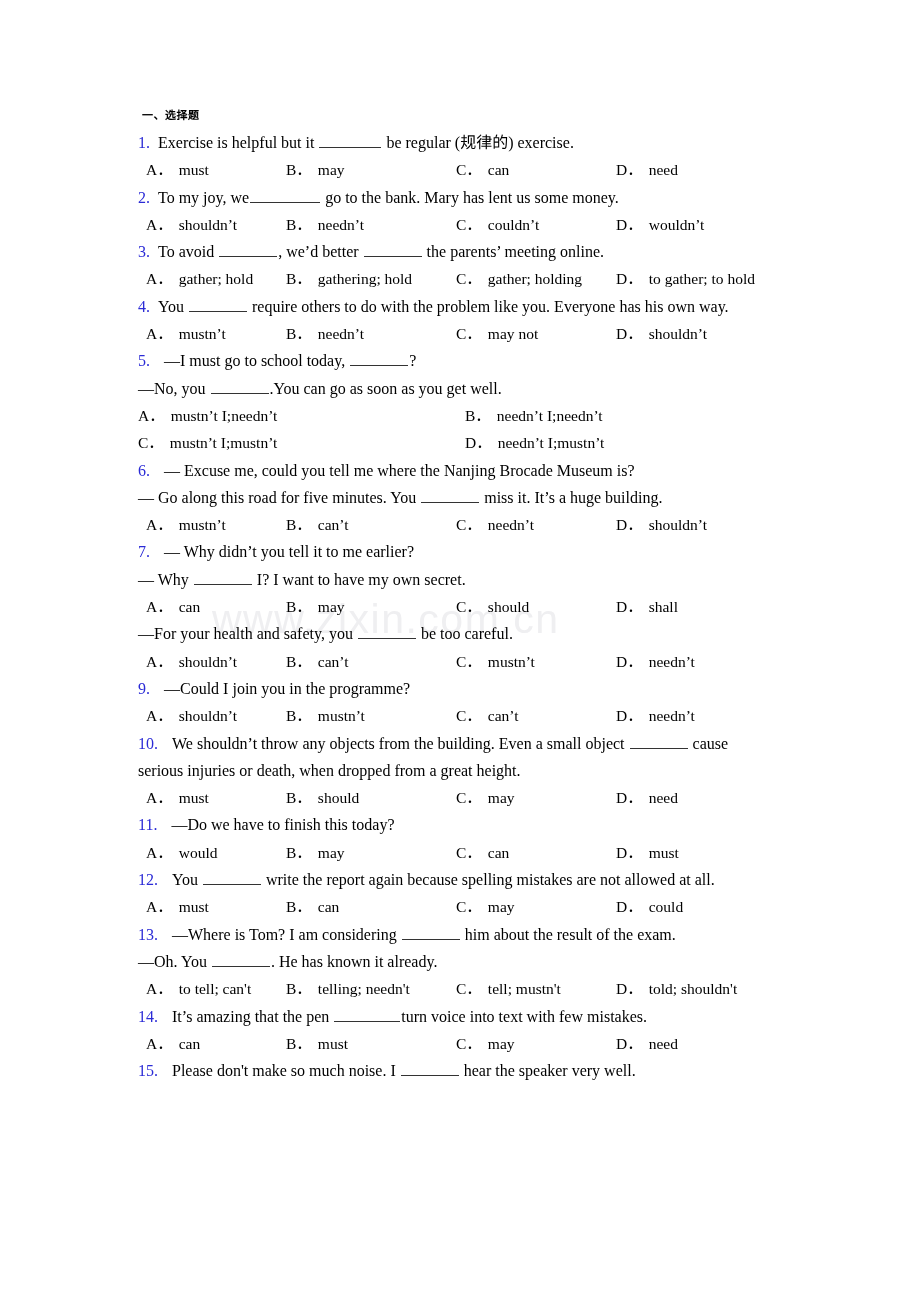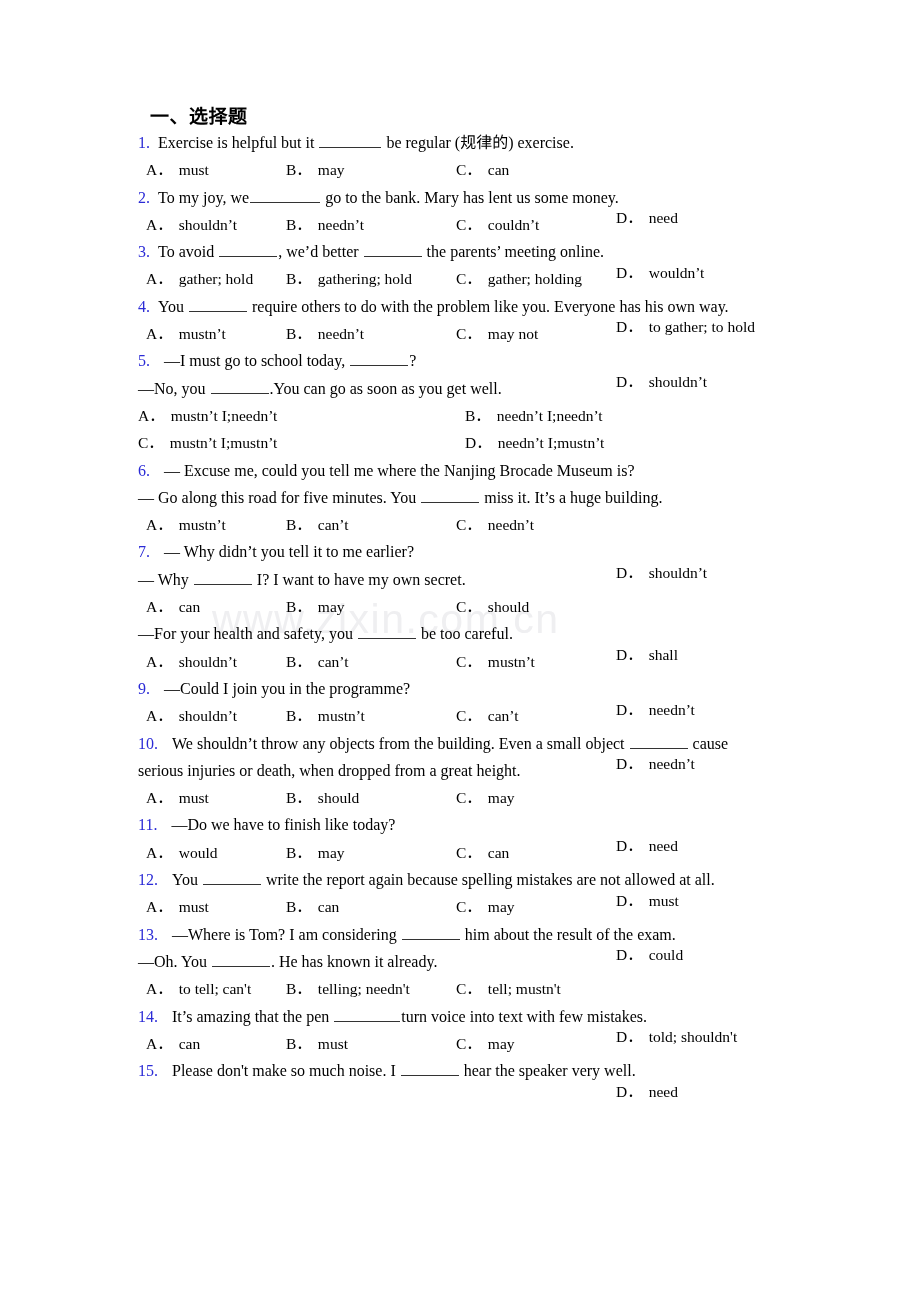--- a/index.html
+++ b/index.html
@@ -57,24 +57,24 @@
     line-height: 26px;
     letter-spacing: 0.3px;
     margin: 0 0 2px 0;
     color: #000;
     font-weight: 400;
     padding-left: 16px;
   }
 
   .section-head {
     font-family: "DejaVu Sans", "Liberation Sans", sans-serif;
-    font-size: 19px;
+    font-size: 11px;
     font-weight: bold;
     line-height: 24px;
-    margin: 0 0 1px 12px;
+    margin: 0 0 1px 4px;
     letter-spacing: 0.5px;
   }
 
   
   .q { margin: 0; }
 
   .line {
     font-size: 16px;
     line-height: 27.3px;
     white-space: nowrap;
@@ -112,21 +112,21 @@
     position: absolute;
     top: 0;
     white-space: nowrap;
   }
   .opt .k { margin-right: 6px; }
 
   
   .c1 { left: 8px; }
   .c2 { left: 148px; }
   .c3 { left: 318px; }
-  .c4 { left: 478px; margin-top: 48px; }
+  .c4 { left: 478px; }
 
   
   .h1 { left: 0px; }
   .h2 { left: 327px; }
 
   .sp { display: inline-block; width: 6px; }
 </style>
 </head>
 <body>
 
@@ -239,21 +239,21 @@
       <div class="line"><span>serious injuries or death, when dropped from a great height.</span></div>
       <div class="opts">
         <span class="opt c1"><span class="k">A．</span><span>must</span></span>
         <span class="opt c2"><span class="k">B．</span><span>should</span></span>
         <span class="opt c3"><span class="k">C．</span><span>may</span></span>
         <span class="opt c4"><span class="k">D．</span><span>need</span></span>
       </div>
     </div>
 
     <div class="q">
-      <div class="line"><span class="qnum wide">11.</span><span class="sp"></span><span class="sp"></span><span>—Do we have to finish like today?</span></div>
+      <div class="line"><span class="qnum wide">11.</span><span class="sp"></span><span class="sp"></span><span>—Do we have to finish this today?</span></div>
       <div class="opts">
         <span class="opt c1"><span class="k">A．</span><span>would</span></span>
         <span class="opt c2"><span class="k">B．</span><span>may</span></span>
         <span class="opt c3"><span class="k">C．</span><span>can</span></span>
         <span class="opt c4"><span class="k">D．</span><span>must</span></span>
       </div>
     </div>
 
     <div class="q">
       <div class="line"><span class="qnum wide">12.</span><span class="sp"></span><span class="sp"></span><span>You </span><span class="blank w3"></span><span> write the report again because spelling mistakes are not allowed at all.</span></div>

